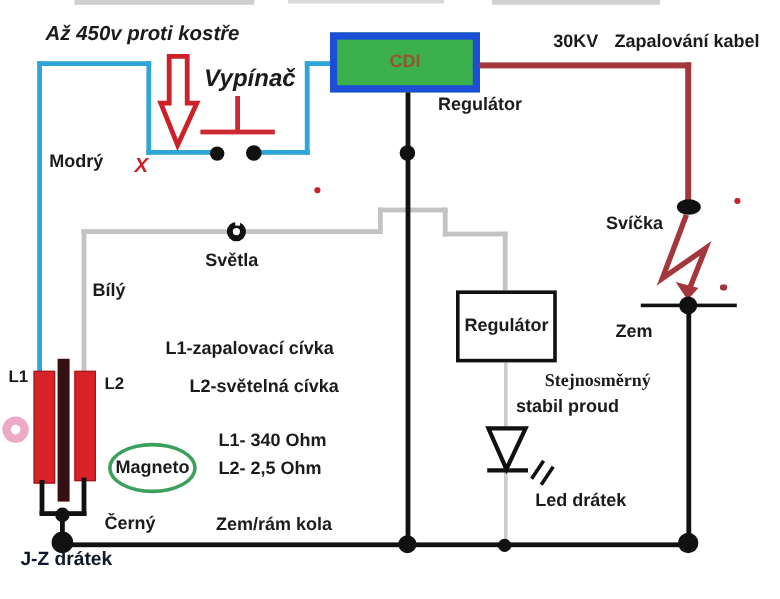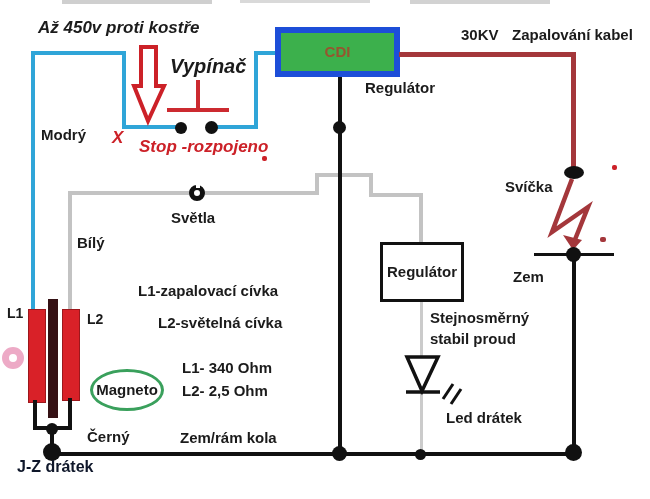--- a/index.html
+++ b/index.html
@@ -114,33 +114,32 @@
   </div>
 
   <div class="rdot" style="left:262px;top:156px;width:5px;height:5px;background:#cc2128;"></div>
   <div class="rdot" style="left:612px;top:165px;width:5px;height:5px;background:#cc2128;"></div>
   <div class="rdot" style="left:600px;top:237px;width:6px;height:5px;background:#a4373b;"></div>
 
   <div class="lbl it" style="left:38px;top:19px;font-size:17px;">Až 450v proti kostře</div>
   <div class="lbl it" style="left:170px;top:55px;font-size:20px;">Vypínač</div>
   <div class="lbl" style="left:41px;top:127px;">Modrý</div>
   <div class="lbl it red" style="left:112px;top:129px;font-size:17px;">X</div>
-  <div class="lbl it red" style="left:139px;top:138px;font-size:17px;">Stop -rozpojeno</div>
   <div class="lbl" style="left:461px;top:27px;">30KV</div>
   <div class="lbl" style="left:512px;top:27px;">Zapalování kabel</div>
   <div class="lbl" style="left:365px;top:80px;">Regulátor</div>
   <div class="lbl" style="left:505px;top:179px;">Svíčka</div>
   <div class="lbl" style="left:513px;top:269px;">Zem</div>
   <div class="lbl" style="left:171px;top:210px;">Světla</div>
   <div class="lbl" style="left:77px;top:235px;">Bílý</div>
   <div class="lbl" style="left:138px;top:283px;">L1-zapalovací cívka</div>
   <div class="lbl" style="left:142px;top:315px;margin-left:16px;">L2-světelná cívka</div>
   <div class="lbl" style="left:182px;top:360px;">L1- 340 Ohm</div>
   <div class="lbl" style="left:182px;top:383px;">L2- 2,5  Ohm</div>
-  <div class="lbl" style="left:430px;top:310px;">Stejnosměrný</div>
+  <div class="lbl" style="left:454px;top:310px;font-family:Liberation Serif, serif;">Stejnosměrný</div>
   <div class="lbl" style="left:430px;top:331px;">stabil proud</div>
   <div class="lbl" style="left:446px;top:410px;">Led drátek</div>
   <div class="lbl" style="left:7px;top:306px;font-size:14px;">L1</div>
   <div class="lbl" style="left:87px;top:312px;font-size:14px;">L2</div>
   <div class="lbl" style="left:87px;top:429px;">Černý</div>
   <div class="lbl" style="left:180px;top:430px;">Zem/rám kola</div>
   <div class="lbl" style="left:17px;top:458px;font-size:16px;color:#0f172a;">J-Z drátek</div>
 
 </div>
 

